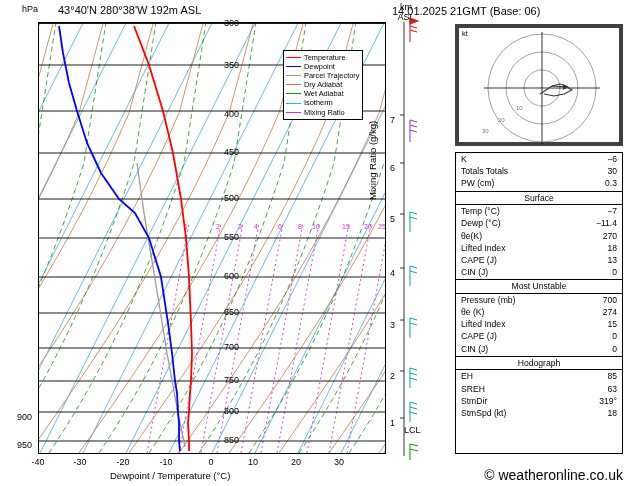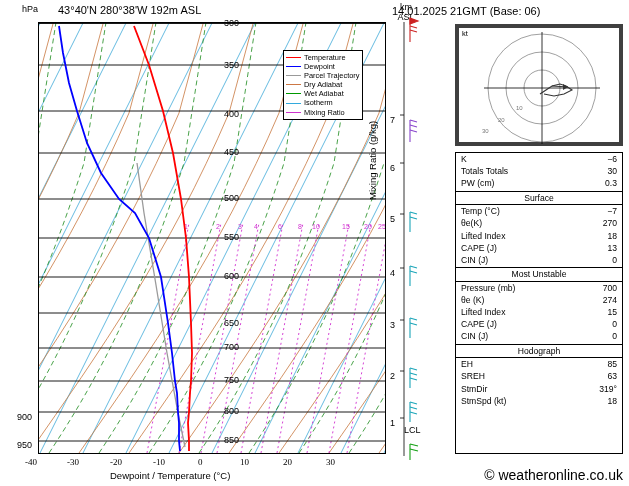--- a/index.html
+++ b/index.html
@@ -28,21 +28,21 @@
     border: 1px solid #000;
     overflow: hidden;
     background: #fff;
   }
   #plot svg { display: block; }
 
   
   .ptick { position: absolute; right: 390px; width: 24px; text-align: right; font-size: 9px; }
 
   
-  .xtick { position: absolute; top: 457px; font-size: 9px; text-align: left; width: 26px; font-family: Liberation Serif, serif; }
+  .xtick { position: absolute; top: 457px; font-size: 9px; text-align: center; width: 26px; }
   #xaxis-title { left: 110px; top: 470px; font-size: 9.5px; text-align: right; }
 
   
   .kmtick { position: absolute; left: 390px; font-size: 9px; }
   #lcl-label { position: absolute; left: 389px; top: 425px; font-size: 9px; padding-left: 15px; }
 
   
   #mixing-title {
     position: absolute; left: 367px; top: 200px;
     font-size: 9.5px;
@@ -232,21 +232,21 @@
   </div>
 </div>
 
 <div class="ptick" style="top:18px;">300</div>
 <div class="ptick" style="top:60px;">350</div>
 <div class="ptick" style="top:109px;">400</div>
 <div class="ptick" style="top:147px;">450</div>
 <div class="ptick" style="top:193px;">500</div>
 <div class="ptick" style="top:232px;">550</div>
 <div class="ptick" style="top:271px;">600</div>
-<div class="ptick" style="top:318px;">650</div>
+<div class="ptick" style="top:307px;">650</div>
 <div class="ptick" style="top:342px;">700</div>
 <div class="ptick" style="top:375px;">750</div>
 <div class="ptick" style="top:406px;">800</div>
 <div class="ptick" style="top:435px;">850</div>
 
 <div class="abs" style="left:8px; top:412px; width:24px; text-align:right; font-size:9px;">900</div>
 <div class="abs" style="left:8px; top:440px; width:24px; text-align:right; font-size:9px;">950</div>
 
 <div class="xtick" style="left:25px;">-40</div>
 <div class="xtick" style="left:67px;">-30</div>
@@ -368,20 +368,24 @@
     <span class="k">PW (cm)</span>
     <span class="v">0.3</span>
   </div>
 
   <div class="sect">Surface</div>
   <div class="line">
     <span class="k">Temp (°C)</span>
     <span class="v">−7</span>
   </div>
   <div class="line">
+    <span class="k">Dewp (°C)</span>
+    <span class="v">−11.4</span>
+  </div>
+  <div class="line">
     <span class="k">θe(K)</span>
     <span class="v">270</span>
   </div>
   <div class="line">
     <span class="k">Lifted Index</span>
     <span class="v">18</span>
   </div>
   <div class="line">
     <span class="k">CAPE (J)</span>
     <span class="v">13</span>

